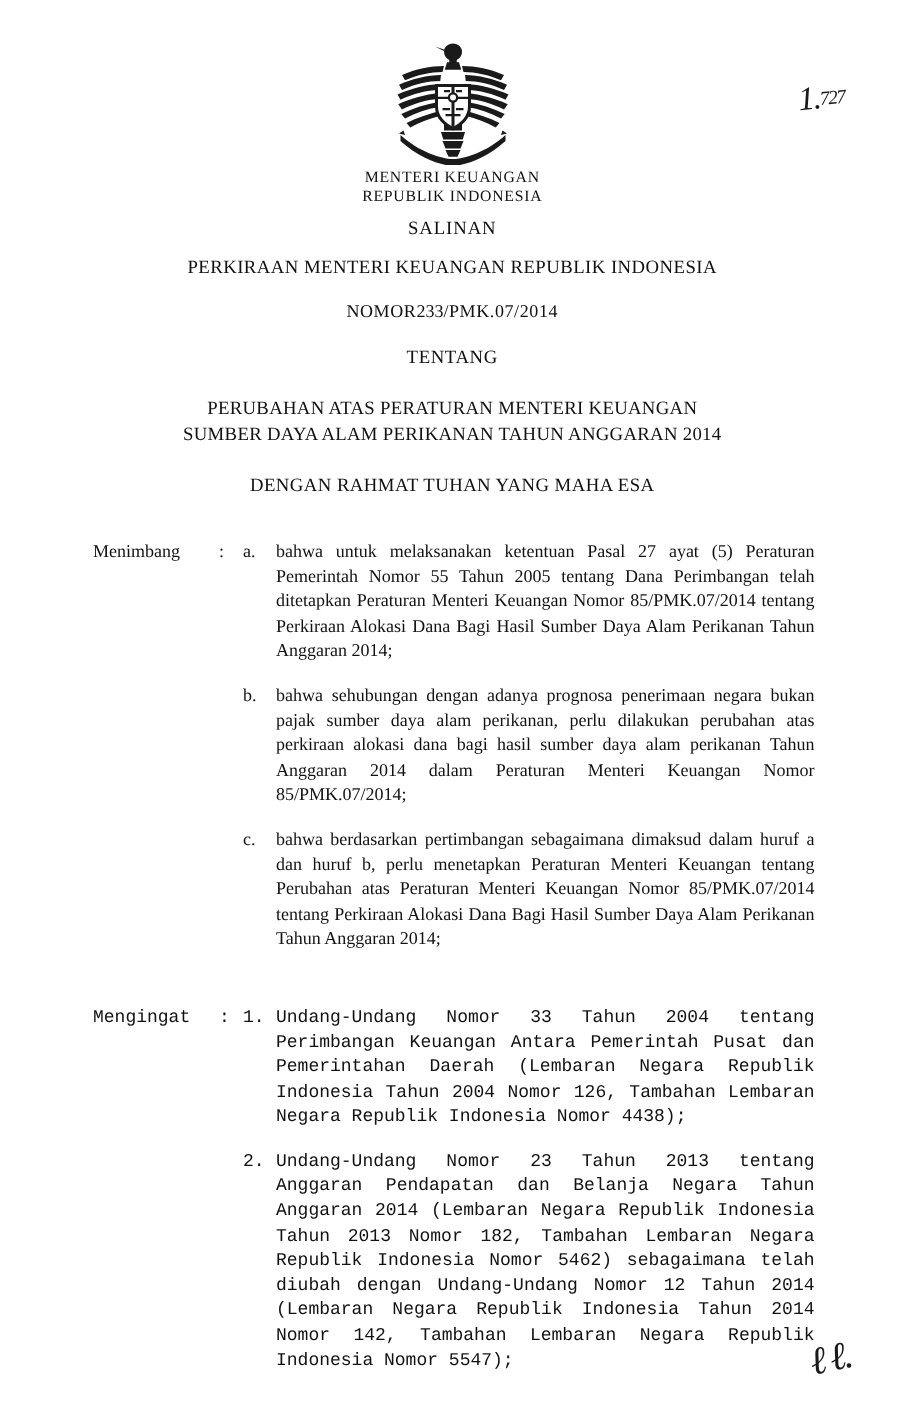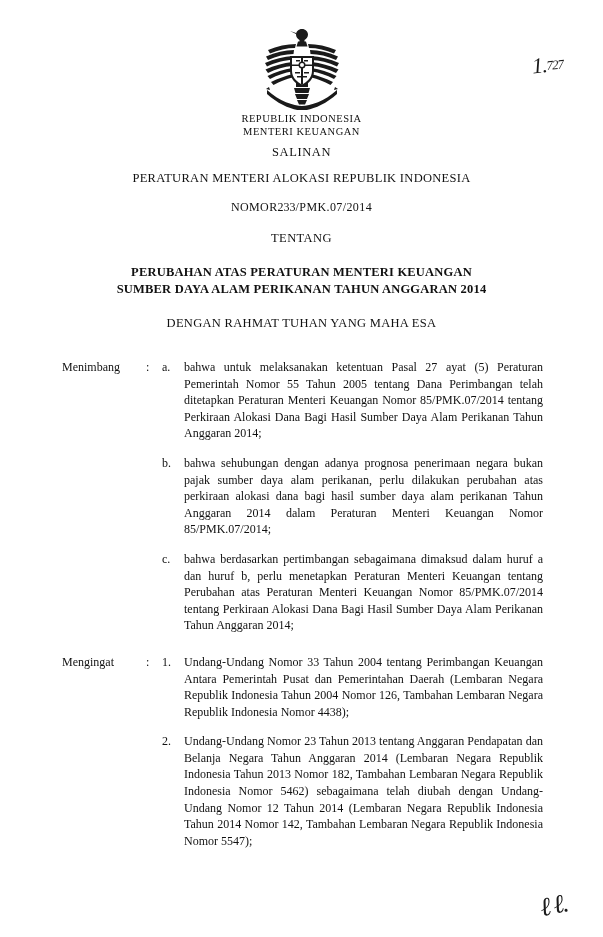--- a/index.html
+++ b/index.html
@@ -66,21 +66,20 @@
   .tentang {
     font-size: 12.5px;
     margin-top: 16px;
     letter-spacing: 0.4px;
   }
   .subject {
     font-size: 12.5px;
     margin-top: 18px;
     line-height: 16.5px;
     letter-spacing: 0.2px;
-    font-weight: bold;
   }
   .rahmat {
     font-size: 12.5px;
     margin-top: 19px;
     letter-spacing: 0.3px;
   }
   .menkeu {
     font-size: 12.5px;
     margin-top: 19px;
     letter-spacing: 0.3px;
@@ -90,21 +89,22 @@
   .body {
     margin-top: 28px;
     font-size: 12px;
     line-height: 16.6px;
   }
   .clause {
     display: flex;
     align-items: flex-start;
   }
   .clause + .clause {
-    margin-top: 20px;
+    margin-top: 36px;
+    font-family: Liberation Mono, monospace;
   }
   .clause-label {
     width: 86px;
     flex: 0 0 86px;
     padding-left: 2px;
     box-sizing: border-box;
   }
   .clause-colon {
     width: 16px;
     flex: 0 0 16px;
@@ -203,26 +203,26 @@
         <path d="M120 92 l10 0 0 3 -10 0 z"></path>
         <path d="M106 100 l20 0 0 3 -20 0 z"></path>
 
         <path d="M46 128 c24 22 54 32 70 32 16 0 46 -10 70 -32 l0 8 c-24 22 -54 33 -70 33 -16 0 -46 -11 -70 -33 z"></path>
         <path d="M44 126 l6 -4 2 6 z"></path>
         <path d="M188 126 l-6 -4 -2 6 z"></path>
       </g>
     </svg>
   </div>
 
+  <div class="hdr hdr-small">MENTERI KEUANGAN</div>
   <div class="hdr hdr-small">REPUBLIK INDONESIA</div>
-  <div class="hdr hdr-small">MENTERI KEUANGAN</div>
 
   <div class="hdr salinan">SALINAN</div>
 
-  <div class="hdr title1">PERATURAN MENTERI ALOKASI REPUBLIK INDONESIA</div>
+  <div class="hdr title1">PERKIRAAN MENTERI KEUANGAN REPUBLIK INDONESIA</div>
 
   <div class="hdr nomor">
     <span>NOMOR</span><span class="num">233</span><span>/PMK.07/2014</span>
   </div>
 
   <div class="hdr tentang">TENTANG</div>
 
   <div class="hdr subject">
     <div>PERUBAHAN ATAS PERATURAN MENTERI KEUANGAN</div>
     <div>SUMBER DAYA ALAM PERIKANAN TAHUN ANGGARAN 2014</div>

